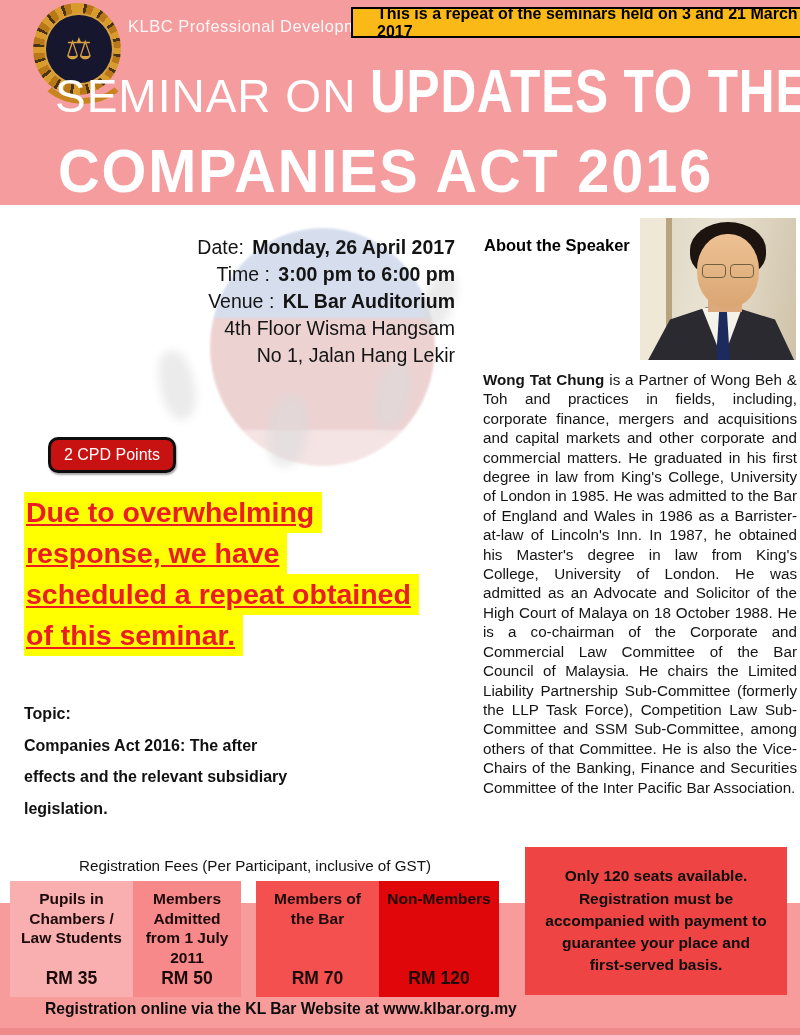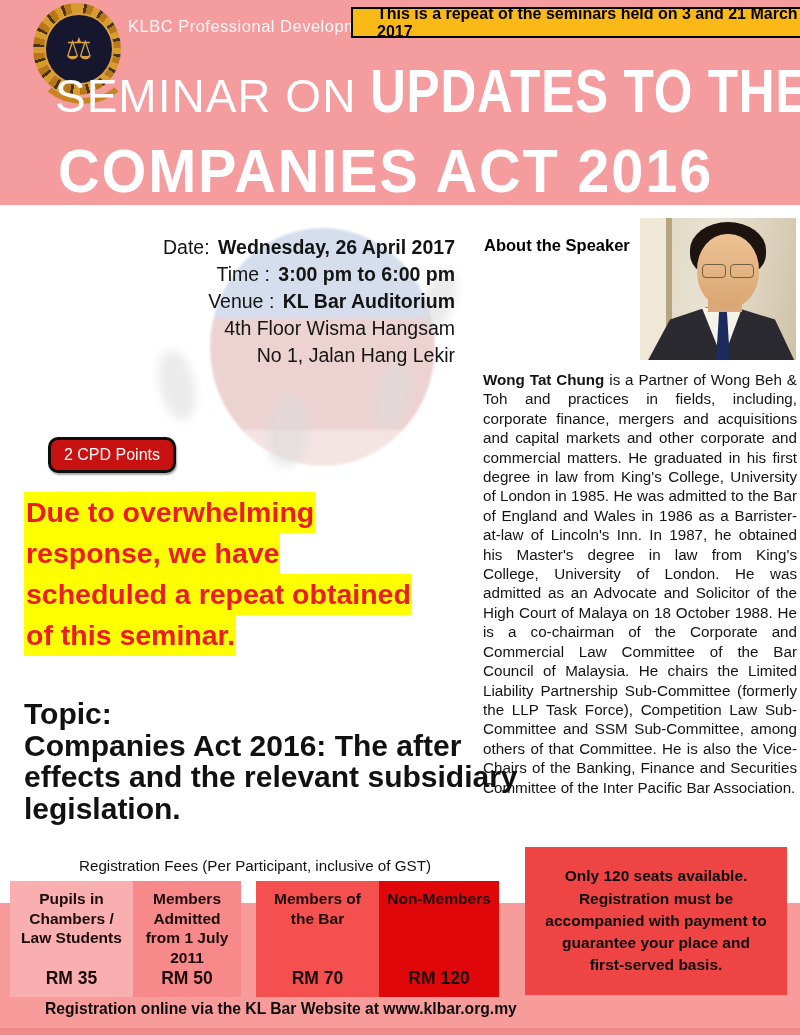--- a/index.html
+++ b/index.html
@@ -68,22 +68,22 @@
     text-align:justify;color:#141414;}
   .bio b{font-weight:700;}
 
   
   .cpd{position:absolute;left:48px;top:437px;width:122px;height:30px;background:#C81111;
     border:3px solid #0d0d0d;border-radius:10px;display:flex;align-items:center;justify-content:center;
     box-shadow:1px 2px 2px rgba(0,0,0,.35);}
   .cpd span{color:#fff;font-weight:normal;font-size:16px;}
   .notice{position:absolute;left:24px;top:492px;}
   .notice-line{display:table;background:#FFFF00;color:#EC1C24;font-weight:bold;
-    font-size:28.5px;line-height:37px;padding:2px 1px 2px 2px;margin-bottom:0;}
-  .topic{position:absolute;left:24px;top:698px;font-size:30px;font-weight:bold;line-height:31.5px;color:#111;}
+    font-size:28.5px;line-height:37px;padding:2px 8px 2px 2px;margin-bottom:0;text-decoration:underline;}
+  .topic{position:absolute;left:24px;top:698px;font-size:16px;font-weight:bold;line-height:31.5px;color:#111;}
 
   
   .fees-caption{position:absolute;left:0;top:857px;width:510px;text-align:center;font-size:15.2px;color:#111;}
   .pink-strip{position:absolute;left:0;top:903px;width:800px;height:125px;background:#F89B9B;
     border-bottom:7px solid #EF8A8A;}
   .fee-col{position:absolute;top:881px;height:116px;z-index:2;}
   .fee-col .label{padding:8px 6px 0;text-align:center;font-weight:bold;font-size:15.5px;line-height:19.5px;color:#1c0a0a;}
   .fee-col .price{position:absolute;bottom:8px;width:100%;text-align:center;font-weight:bold;font-size:17.5px;color:#1c0a0a;}
   .col1{left:10px;width:123px;background:#F9AFAF;}
   .col2{left:133px;width:108px;background:#F8898B;}
@@ -118,21 +118,21 @@
   <div class="globe"></div>
   <div class="smudge sm1"></div>
   <div class="smudge sm2"></div>
   <div class="smudge sm3"></div>
   <div class="smudge sm4"></div>
 </div>
 
 <div class="event-block">
   <div>
     <span class="lbl">Date:</span>
-    <b>Wednesday, 26 April 2017</b>
+    <b>Monday, 26 April 2017</b>
   </div>
   <div>
     <span class="lbl">Time :</span>
     <b>3:00 pm to 6:00 pm</b>
   </div>
   <div>
     <span class="lbl">Venue :</span>
     <b>KL Bar Auditorium</b>
   </div>
   <div>4th Floor Wisma Hangsam</div>

